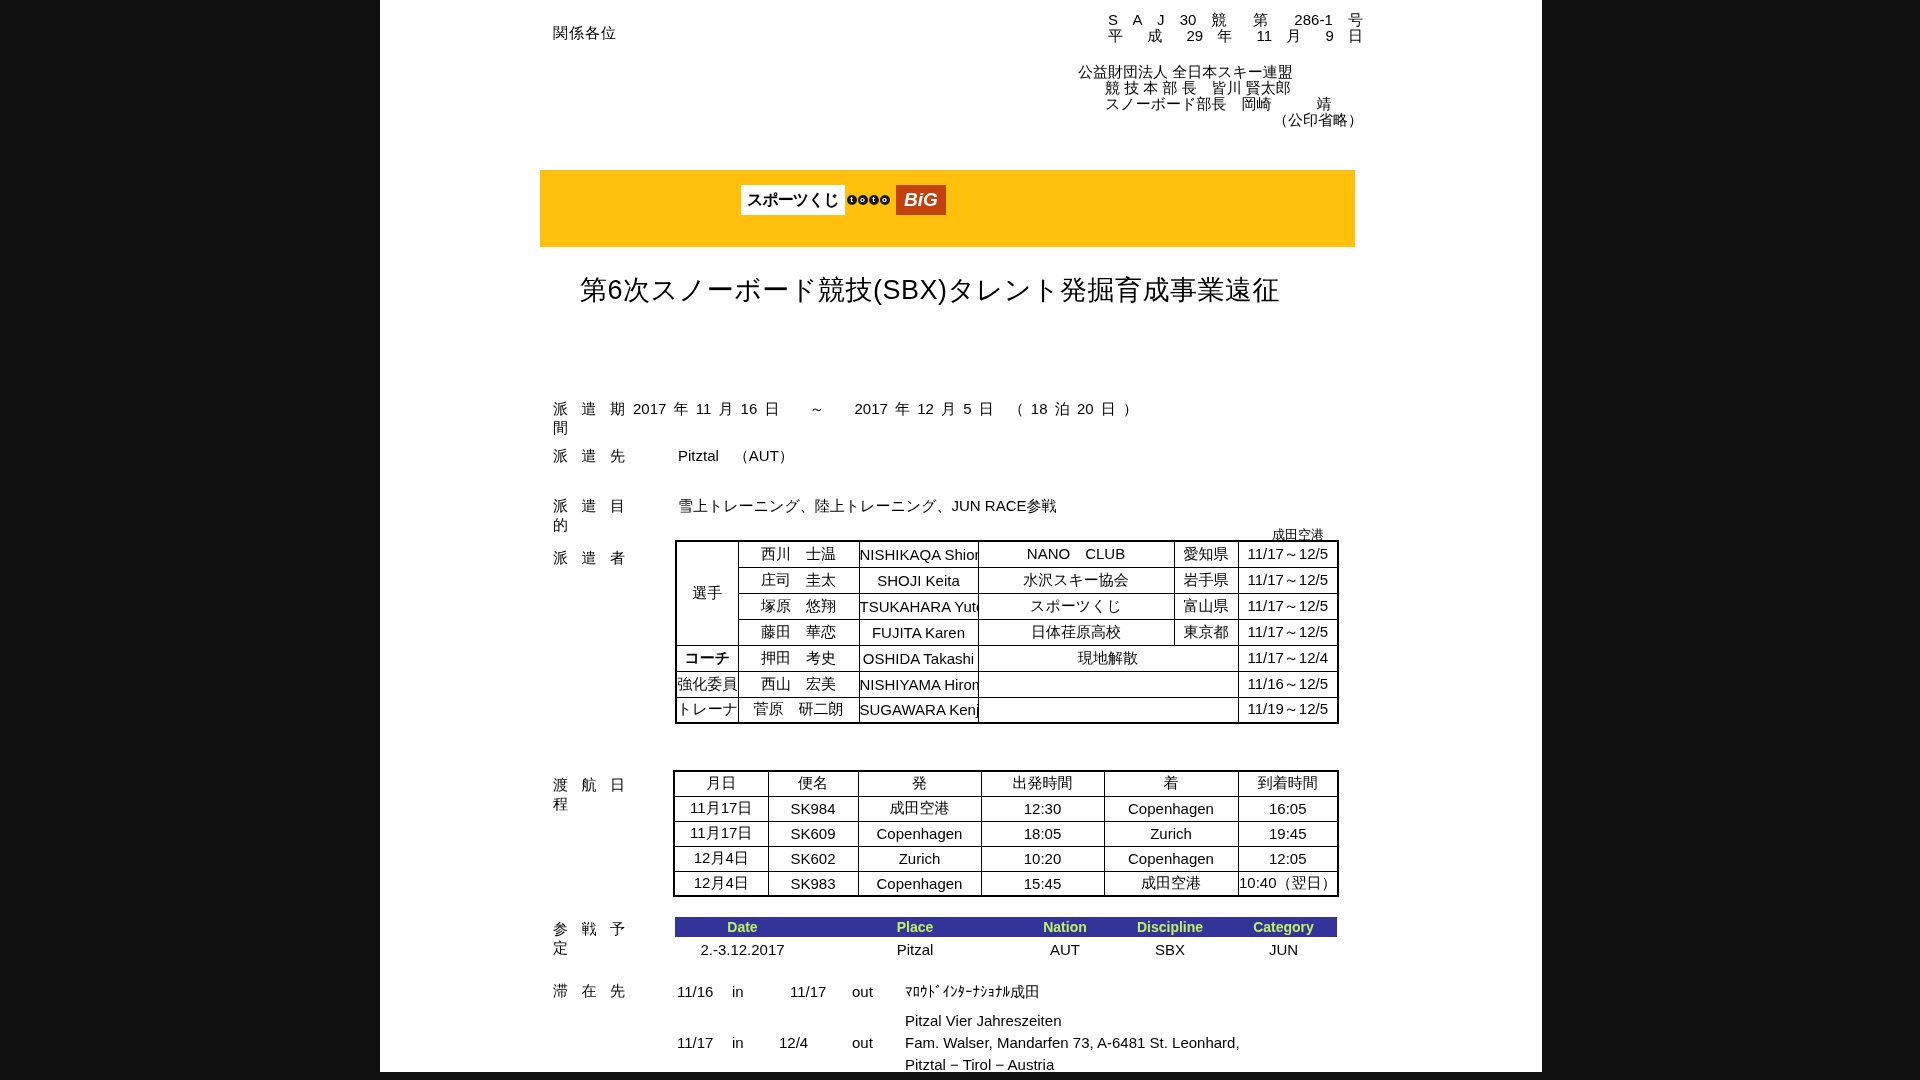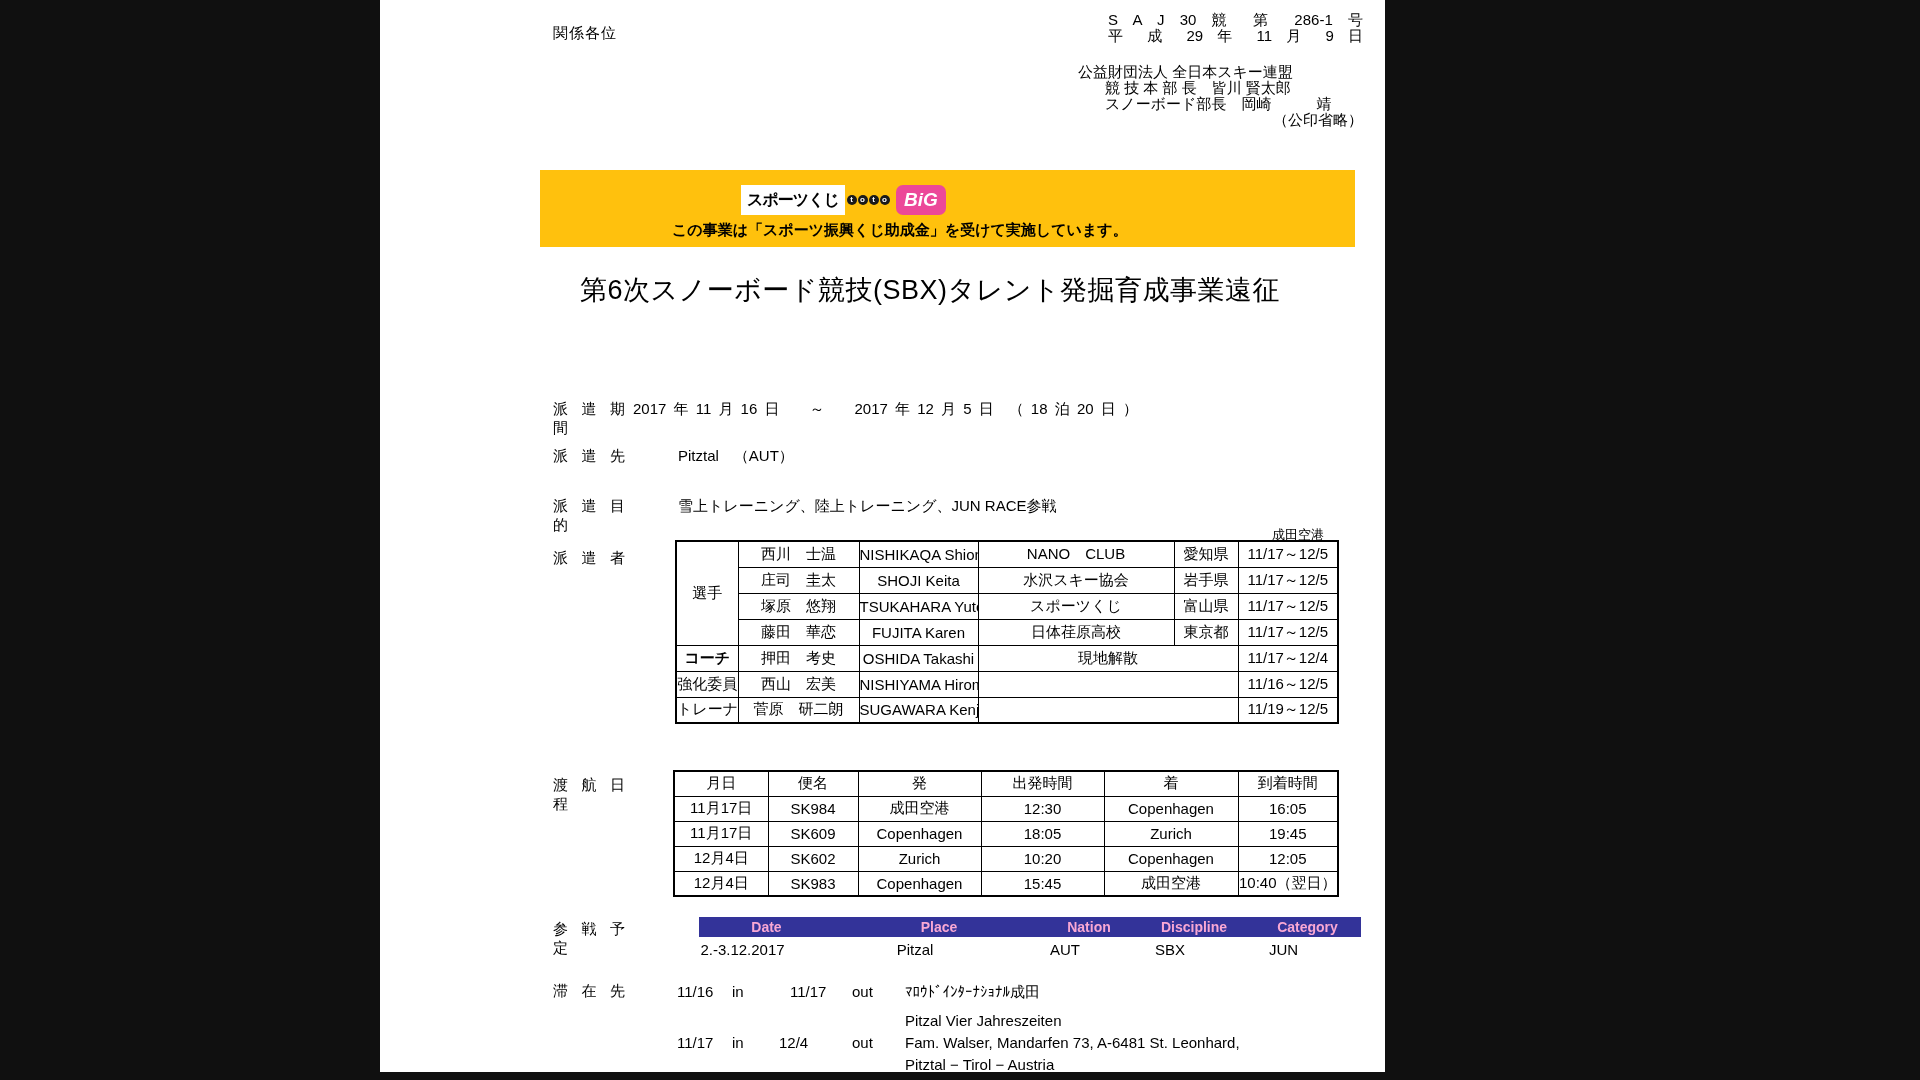--- a/index.html
+++ b/index.html
@@ -1,18 +1,18 @@
 <!DOCTYPE html>
 <html><head>
 <meta charset="utf-8">
 <style>
   html,body{margin:0;padding:0;background:#101010;}
   .stage{position:relative;width:1920px;height:1080px;background:#101010;overflow:hidden;
          font-family:"Liberation Sans","DejaVu Sans",sans-serif;color:#000;}
-  .page{position:absolute;left:380px;top:0;width:1005px;height:1072px;background:#fff;}
+  .page{position:absolute;left:380px;top:0;width:1162px;height:1072px;background:#fff;}
   .abs{position:absolute;white-space:nowrap;}
   .fs15{font-size:15px;line-height:17px;}
   .fs13{font-size:13px;}
   
   .jlabel{position:absolute;width:72px;font-size:15px;text-align:justify;text-align-last:justify;}
   
   .hdrblock{position:absolute;left:698px;top:12px;width:285px;font-size:15px;}
   .hline{height:16px;line-height:16px;}
   .hjust{text-align:justify;text-align-last:justify;padding-left:30px;}
   .hind{padding-left:27px;}
@@ -43,21 +43,21 @@
   .itin tr{height:25px;}
   .roman{font-size:14px;}
   .cell-left{text-align:left;padding-left:5px;}
   .role-s{font-size:13px;}
   .role-xs{font-size:12px;}
   .note-small{font-size:13px;}
   
   .sched-row{position:absolute;left:295px;width:662px;height:20px;display:flex;}
   .sched-row span{display:block;text-align:center;line-height:20px;}
   .sc0{width:135px}.sc1{width:210px}.sc2{width:90px}.sc3{width:120px}.sc4{width:107px}
-  .sched-head{top:917px;color:#f9a8d4;font-weight:bold;font-size:14px;margin-left:24px;}
+  .sched-head{top:917px;color:#bef264;font-weight:bold;font-size:14px;}
   .sched-data{top:940px;font-size:15px;}
 </style>
 </head>
 <body>
 
 <div class="stage">
   <div class="page">
 
     <div class="abs fs15" style="left:173px;top:24px;letter-spacing:1px;">関係各位</div>
 
@@ -73,23 +73,22 @@
 
     <div class="banner" style="background: rgb(255, 193, 13);">
       <div class="logo-strip">
         <div class="kuji-box">スポーツくじ</div>
         <div class="toto-box">
           <span class="toto-c">t</span>
           <span class="toto-c">o</span>
           <span class="toto-c">t</span>
           <span class="toto-c">o</span>
         </div>
-        <div class="big-box" style="background: #ec4899; border-radius: 7px;">BiG</div>
+        <div class="big-box" style="background: #c2410c;">BiG</div>
       </div>
-      <div class="banner-caption">この事業は「スポーツ振興くじ助成金」を受けて実施しています。</div>
     </div>
 
     <div class="doc-title">第6次スノーボード競技(SBX)タレント発掘育成事業遠征</div>
 
     <div class="jlabel" style="left:173px;top:400px;">派 遣 期 間</div>
     <div class="abs fs15" style="left:253px;top:400px;word-spacing:3px;">2017 年 11 月 16 日　　～　　2017 年 12 月 5 日　（ 18 泊 20 日 ）</div>
 
     <div class="jlabel" style="left:173px;top:447px;">派 遣 先</div>
     <div class="abs fs15" style="left:298px;top:447px;">Pitztal　（AUT）</div>
 

